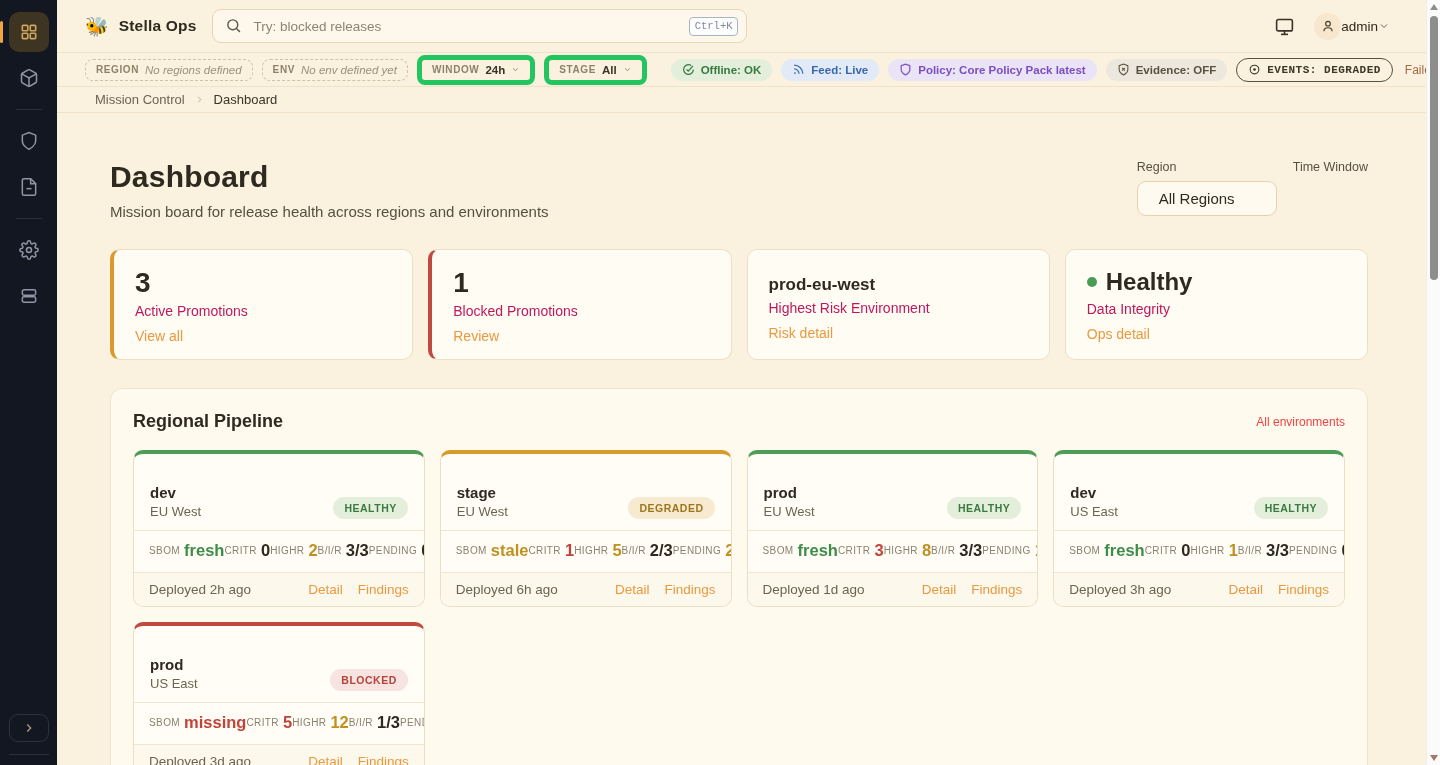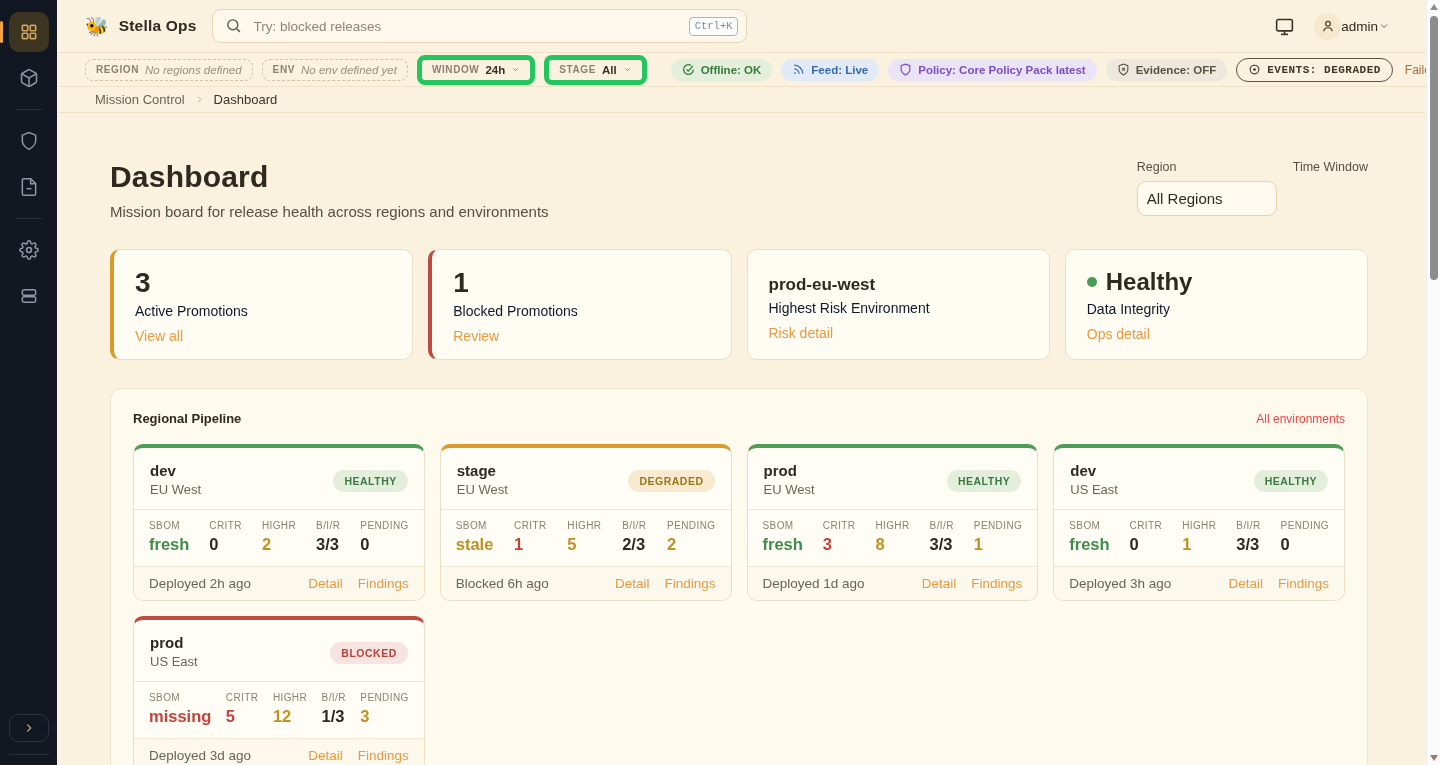--- a/index.html
+++ b/index.html
@@ -63,53 +63,53 @@
   .crumb-current{color:#3a352a}
 
   
   .content{flex:1;padding:47px 72px 0 53px;overflow:hidden}
   .title-row{display:flex;justify-content:space-between;align-items:flex-start}
   .page-title{font-size:30px;font-weight:bold;color:#2f2a20;letter-spacing:.2px}
   .page-subtitle{font-size:15px;color:#55503f;margin-top:9px}
   .selects{display:flex;gap:16px}
   .select-group{display:flex;flex-direction:column;gap:7px}
   .select-label{font-size:12.5px;color:#57513f}
-  .select-box{width:140px;height:35px;border:1px solid #e5d3ab;border-radius:9px;background:#fffaf0;font-size:15px;color:#2f2a20;display:flex;align-items:center;padding:0 9px;cursor:pointer}
+  .select-box{width:140px;height:35px;border:1px solid #e5d3ab;border-radius:9px;background:#fffaf0;font-size:15px;color:#2f2a20;display:flex;align-items:center;padding:0 21px;cursor:pointer}
 
   
   .summary-grid{display:grid;grid-template-columns:repeat(4,1fr);gap:15px;margin-top:29px}
   .summary-card{background:#fffcf4;border:1px solid #ecdfc4;border-radius:10px;padding:17px 21px;height:111px}
   .summary-card[data-accent="amber"]{border-left:4px solid #d79a2b}
   .summary-card[data-accent="red"]{border-left:4px solid #bf4a40}
   .value-lg{font-size:28px;font-weight:bold;line-height:32px;color:#2f2a20}
   .value-sm{font-size:17px;font-weight:bold;line-height:22px;padding-top:7px;color:#2f2a20}
   .value-md{font-size:24px;font-weight:bold;line-height:30px;color:#2f2a20;display:flex;align-items:center;gap:9px}
   .health-dot{width:10px;height:10px;border-radius:50%;background:#4a9b54;flex-shrink:0}
-  .summary-label{font-size:14px;color:#0f172a;margin-top:4px}
+  .summary-label{font-size:14px;color:#be185d;margin-top:4px}
   .card-link{font-size:14px;color:#e9993f;margin-top:9px;display:inline-block;cursor:pointer;text-decoration:none}
 
   
   .panel{margin-top:28px;background:#fffaee;border:1px solid #f0e4cc;border-radius:12px;padding:22px;height:420px}
   .panel-head{display:flex;justify-content:space-between;align-items:center}
-  .panel-title{font-size:13px;font-weight:bold;color:#2f2a20}
+  .panel-title{font-size:18px;font-weight:bold;color:#2f2a20}
   .panel-link{font-size:12px;color:#ef4444;cursor:pointer;text-decoration:none}
   .pipe-grid{display:grid;grid-template-columns:repeat(4,1fr);gap:15px;margin-top:18px}
   .pipe-card{background:#fffdf6;border:1px solid #eadfc6;border-top:4px solid #ccc;border-radius:10px;overflow:hidden;display:flex;flex-direction:column;height:157px}
   .pipe-card[data-tone="green"]{border-top-color:#4d9c57}
   .pipe-card[data-tone="amber"]{border-top-color:#d79a2b}
   .pipe-card[data-tone="red"]{border-top-color:#bf4a40}
-  .pipe-head{padding:12px 16px 11px;display:flex;justify-content:space-between;align-items:center;flex:1}
+  .pipe-head{padding:12px 16px 11px;display:flex;justify-content:space-between;align-items:flex-end;flex:1}
   .pipe-name{font-size:15px;font-weight:bold;color:#2f2a20;line-height:19px}
   .pipe-region{font-size:13px;color:#6b6453;margin-top:2px}
   .badge{font-size:10.5px;font-weight:bold;letter-spacing:.5px;border-radius:999px;padding:5px 11px;margin-top:3px}
   .badge[data-tone="green"]{background:#e4efdb;color:#3a7a42}
   .badge[data-tone="amber"]{background:#f7ead0;color:#9c761c}
   .badge[data-tone="red"]{background:#f7e3df;color:#b2443c}
   .pipe-stats{border-top:1px solid #f0e6d0;padding:10px 15px 12px;display:flex;justify-content:space-between}
-  .stat{display:flex;flex-direction:column;gap:4px}
+  .stat{display:flex;flex-direction:row;align-items:center;gap:4px}
   .stat-label{font-size:10px;letter-spacing:.4px;color:#8a8270}
   .stat-value{font-size:16.5px;font-weight:bold}
   .stat-value[data-tone="green"]{color:#3e8d4a}
   .stat-value[data-tone="amber"]{color:#c09020}
   .stat-value[data-tone="red"]{color:#c2433a}
   .stat-value[data-tone="dark"]{color:#2f2a20}
   .pipe-foot{border-top:1px solid #f0e6d0;background:#fdf8ec;padding:9px 15px;display:flex;justify-content:space-between;align-items:center}
   .deployed{font-size:13.5px;color:#6b6453}
   .foot-links{display:flex;gap:15px}
   .foot-links a{font-size:13.5px;color:#e9993f;cursor:pointer;text-decoration:none}
@@ -431,21 +431,21 @@
             <div class="stat">
                 <span class="stat-label">B/I/R</span>
                 <span class="stat-value" data-tone="dark">2/3</span>
               </div>
             <div class="stat">
                 <span class="stat-label">PENDING</span>
                 <span class="stat-value" data-tone="amber">2</span>
               </div>
           </div>
           <div class="pipe-foot">
-            <span class="deployed">Blocked 6h ago</span>
+            <span class="deployed">Deployed 6h ago</span>
             <span class="foot-links">
               <a>Detail</a>
               <a>Findings</a>
             </span>
           </div>
         </article>
 
         <article class="pipe-card" data-tone="green">
           <div class="pipe-head">
             <div>

